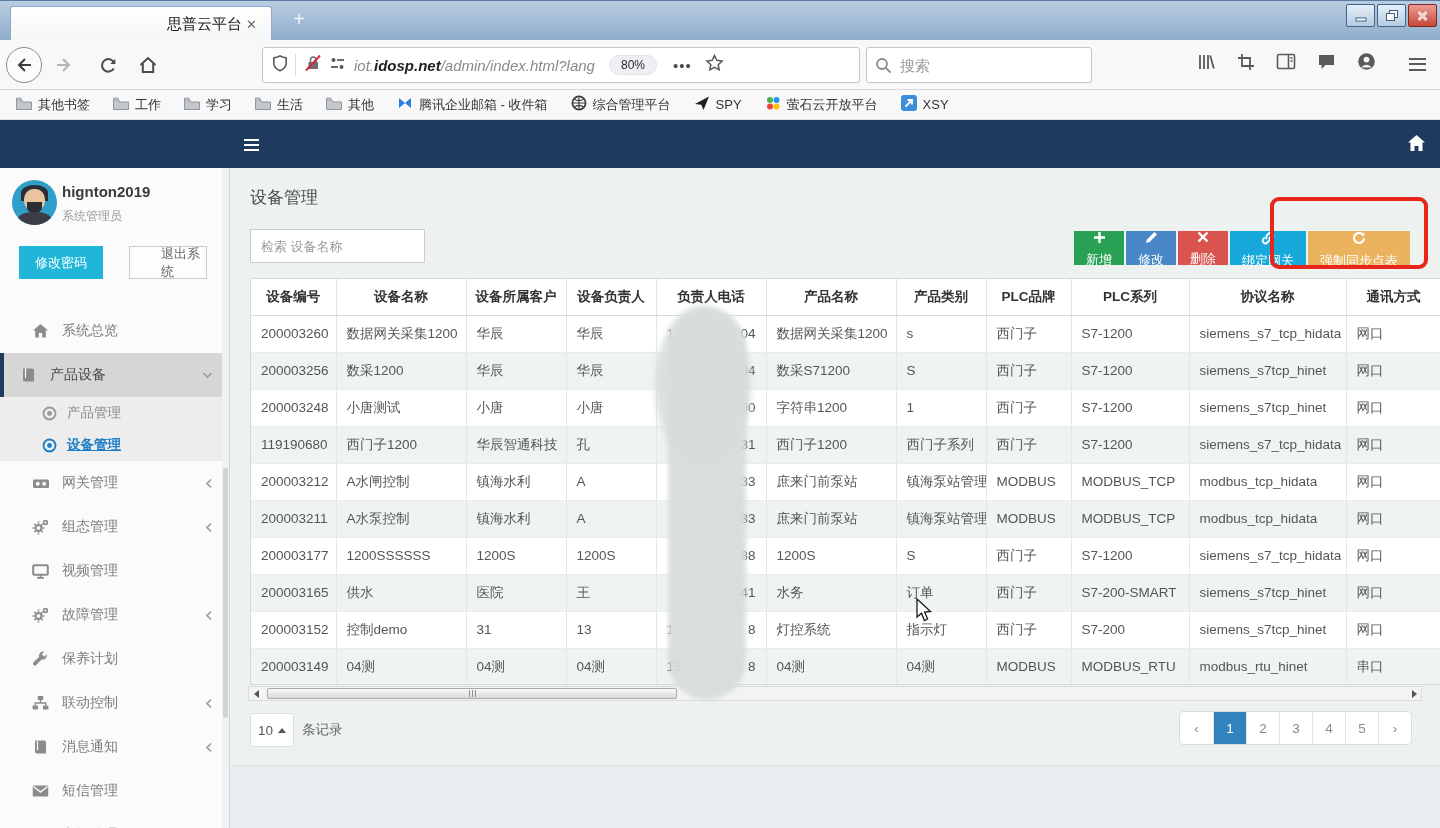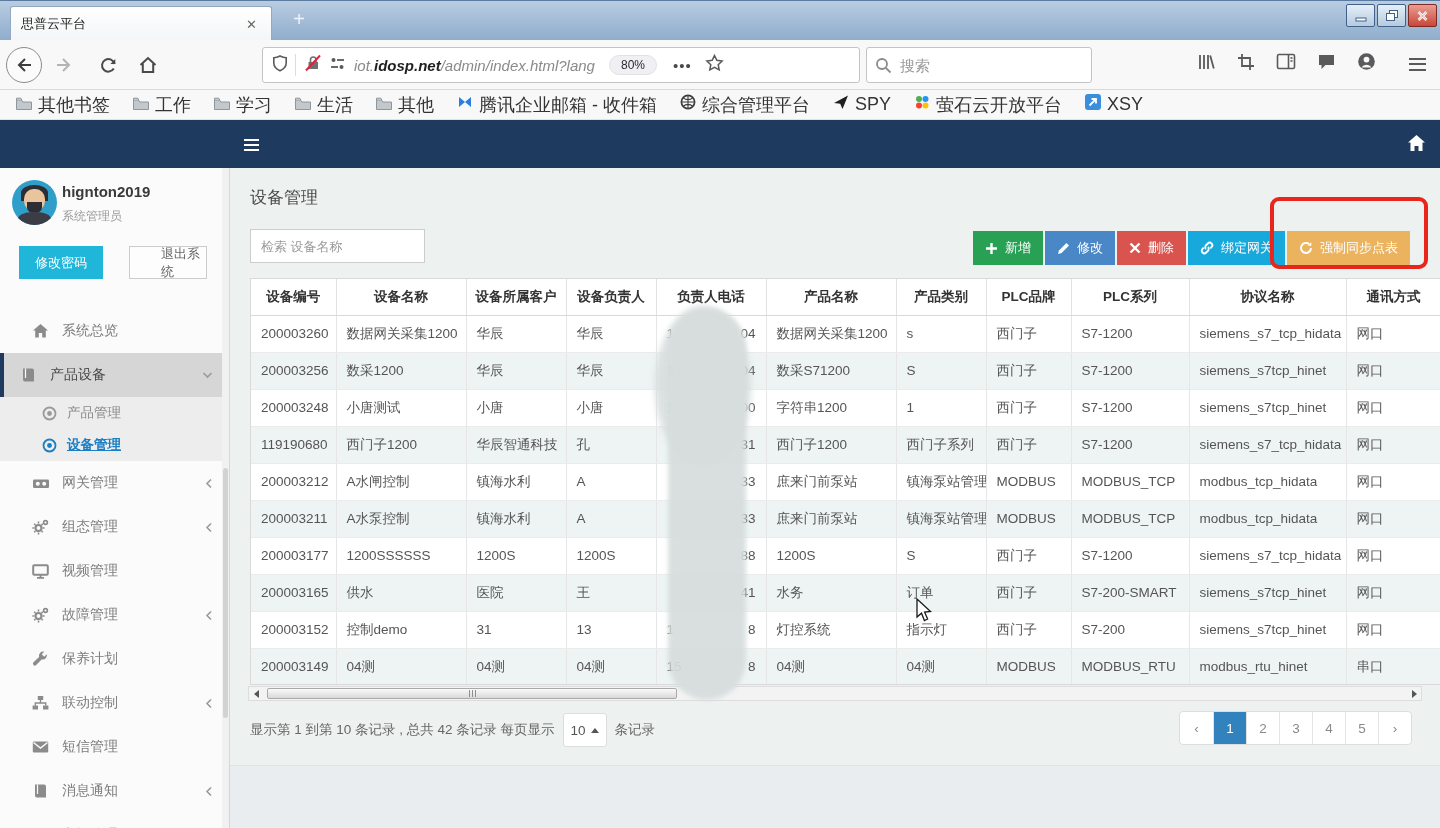--- a/index.html
+++ b/index.html
@@ -6,21 +6,21 @@
   html,body { width:1440px; height:828px; }
   body { font-family:"Liberation Sans","DejaVu Sans",sans-serif; overflow:hidden; background:#edf1f1; }
   #screen { position:relative; width:1440px; height:828px; overflow:hidden; background:#edf1f1; }
 
   
   .titlebar { position:absolute; top:0; left:0; right:0; height:40px;
     background:linear-gradient(#b9cce1,#8fadcc); border-top:1px solid #5a7aa0; }
   .tab { position:absolute; left:10px; top:5px; width:262px; height:35px;
     background:linear-gradient(#ffffff,#f4f5f7); border:1px solid #93a9c2; border-bottom:none;
     border-radius:3px 3px 0 0; display:flex; align-items:center; padding:0 10px; }
-  .tab-title { flex:1; font-size:13px; color:#222; }
+  .tab-title { flex:1; font-size:15px; color:#222;text-align:right; }
   .tab-close { color:#666; font-size:13px; line-height:1; padding:2px 4px; }
   .newtab { position:absolute; left:286px; top:6px; width:26px; height:26px; color:#eef3f9;
     font-size:20px; text-align:center; line-height:24px; }
   .winbtns { position:absolute; right:3px; top:3px; display:flex; gap:2px; }
   .winbtn { width:29px; height:23px; border:1px solid #41618a; border-radius:2px;
     background:linear-gradient(#e6eff8,#b5cbdf); display:flex; align-items:center; justify-content:center; }
   .winbtn.close { background:linear-gradient(#eb9d92,#c8473a); border-color:#7e2a20; }
 
   .toolbar { position:absolute; top:40px; left:0; right:0; height:50px; background:#f8f8f9;
     border-bottom:1px solid #d8d8da; }
@@ -38,21 +38,21 @@
     border:1px solid #c4c4c6; border-radius:3px; display:flex; align-items:center; padding:0 8px; }
   .searchbar input { border:none; outline:none; font-size:15px; width:160px; margin-left:8px;
     font-family:inherit; color:#333; background:transparent; }
   input::placeholder { color:#9a9a9c; }
   .tb-icons { position:absolute; right:64px; top:12px; display:flex; gap:21px; align-items:center; }
   .tb-ham { position:absolute; right:14px; top:14px; }
   .tb-ham div { width:17px; height:2px; background:#5a5a5c; margin:3.5px 0; }
 
   .bookmarksbar { position:absolute; top:90px; left:0; right:0; height:30px; background:#f8f8f9;
     border-bottom:1px solid #e2e2e4; display:flex; align-items:center; padding-left:16px; gap:23px; }
-  .bm { display:flex; align-items:center; gap:6px; font-size:18px; color:#333; white-space:nowrap; }
+  .bm { display:flex; align-items:center; gap:6px; font-size:13px; color:#333; white-space:nowrap; }
 
   
   .appheader { position:absolute; top:120px; left:0; right:0; height:48px; background:#1e3a5e; }
   .ham { position:absolute; left:244px; top:16px; }
   .ham div { width:15px; height:2.5px; background:#fff; margin:2.6px 0; }
   .home-ico { position:absolute; right:14px; top:14px; }
 
   
   .sidebar { position:absolute; top:168px; left:0; width:230px; bottom:0; background:#fbfbfb;
     border-right:1px solid #d6d6d6; overflow:hidden; }
@@ -80,21 +80,21 @@
   .smi.active .lbl { text-decoration:underline; }
   .side-scroll { position:absolute; right:0; top:0; bottom:0; width:7px; background:#f1f1f1; }
   .side-scroll .thumb { position:absolute; top:300px; height:250px; left:1px; width:5px; background:#d2d2d2; border-radius:3px; }
 
   
   .main { position:absolute; left:230px; top:168px; right:0; bottom:0; background:#edf2f1; }
   .page-title { position:absolute; left:20px; top:18px; font-size:17px; color:#4a4a4a; }
   .search-box { position:absolute; left:20px; top:61px; width:175px; height:34px; background:#fff;
     border:1px solid #ccc; font-size:13px; color:#333; padding:0 10px; outline:none; font-family:inherit; }
   .btns { position:absolute; right:30px; top:63px; display:flex; gap:2px; }
-  .abtn { height:34px; padding:0 12px; color:#fff; font-size:13px; display:flex; align-items:center; gap:7px; white-space:nowrap; }
+  .abtn { height:34px; padding:0 12px; color:#fff; font-size:13px; display:flex; align-items:center; gap:7px; white-space:nowrap;flex-direction:column; }
 
   .tablewrap { position:absolute; left:20px; top:110px; right:0; height:407px; background:#fff;
     border:1px solid #d9d9d9; border-right:none; overflow:hidden; }
   table { border-collapse:collapse; table-layout:fixed; width:1190px; }
   th { height:36px; font-size:13.5px; font-weight:bold; color:#333; text-align:center;
     border-right:1px solid #e2e2e2; border-bottom:1px solid #d9d9d9; background:#fff; }
   td { height:37px; font-size:13.5px; color:#555; padding:0 10px; border-right:1px solid #e6e6e6;
     border-bottom:1px solid #ebebeb; white-space:nowrap; overflow:hidden; }
   tr.alt td { background:#edf4f3; }
   .phone-cell { display:flex; justify-content:space-between; }
@@ -472,40 +472,40 @@
           </span>
           <span class="lbl">联动控制</span>
           <span class="chev">
             <svg width="8" height="11" fill="none" stroke="#9a9a9a" stroke-width="1.6">
               <path d="M6 1.5 L2 5.5 L6 9.5"></path>
             </svg>
           </span>
         </div>
         <div class="mi">
           <span class="mic">
-            <svg width="17" height="14">
-              <rect x="0.8" y="1.5" width="15.4" height="11" rx="1" fill="#8b8b8b"></rect>
-              <path d="M1.5 2.5 L8.5 8 L15.5 2.5" stroke="#fbfbfb" stroke-width="1.4" fill="none"></path>
-            </svg>
-          </span>
-          <span class="lbl">短信管理</span>
-        </div>
-        <div class="mi">
-          <span class="mic">
             <svg width="16" height="16">
               <path d="M3 1.5 H12 a2 2 0 0 1 2 2 V14.5 H5 a2 2 0 0 1-2-2z" fill="#8b8b8b"></path>
               <path d="M5.5 1.5 V11" stroke="#fbfbfb" stroke-width="1.2"></path>
             </svg>
           </span>
           <span class="lbl">消息通知</span>
           <span class="chev">
             <svg width="8" height="11" fill="none" stroke="#9a9a9a" stroke-width="1.6">
               <path d="M6 1.5 L2 5.5 L6 9.5"></path>
             </svg>
           </span>
+        </div>
+        <div class="mi">
+          <span class="mic">
+            <svg width="17" height="14">
+              <rect x="0.8" y="1.5" width="15.4" height="11" rx="1" fill="#8b8b8b"></rect>
+              <path d="M1.5 2.5 L8.5 8 L15.5 2.5" stroke="#fbfbfb" stroke-width="1.4" fill="none"></path>
+            </svg>
+          </span>
+          <span class="lbl">短信管理</span>
         </div>
         <div class="mi">
           <span class="mic">
             <svg width="18" height="15">
               <rect x="1" y="3.5" width="16" height="8.5" rx="1.2" fill="#8b8b8b"></rect>
               <circle cx="5.8" cy="7.7" r="2" fill="#fbfbfb"></circle>
               <circle cx="12.2" cy="7.7" r="2" fill="#fbfbfb"></circle>
             </svg>
           </span>
           <span class="lbl">车间管理</span>
@@ -788,21 +788,20 @@
           <i></i>
           <i></i>
         </div>
       <div class="hspacer"></div>
       <div class="harrow">
           <span class="tri-r"></span>
         </div>
     </div>
 
     <div class="summary">
-      <span>显示第 1 到第 10 条记录 , 总共 42 条记录 每页显示</span>
       <span class="pgsize">
         <span>10</span>
           <span class="up"></span>
       </span>
       <span>条记录</span>
     </div>
 
     <div class="pagination" id="pager">
         <div class="pg">‹</div>
         <div class="pg active">1</div>

